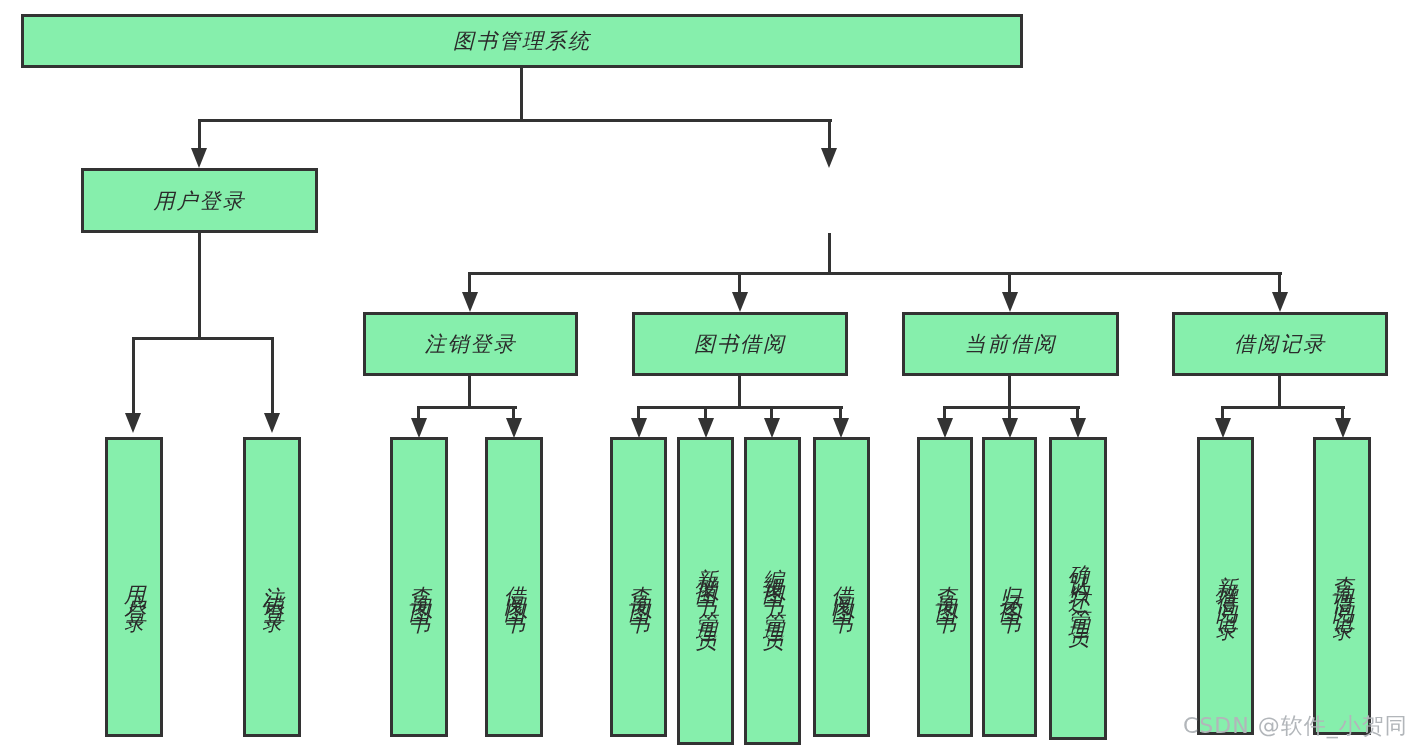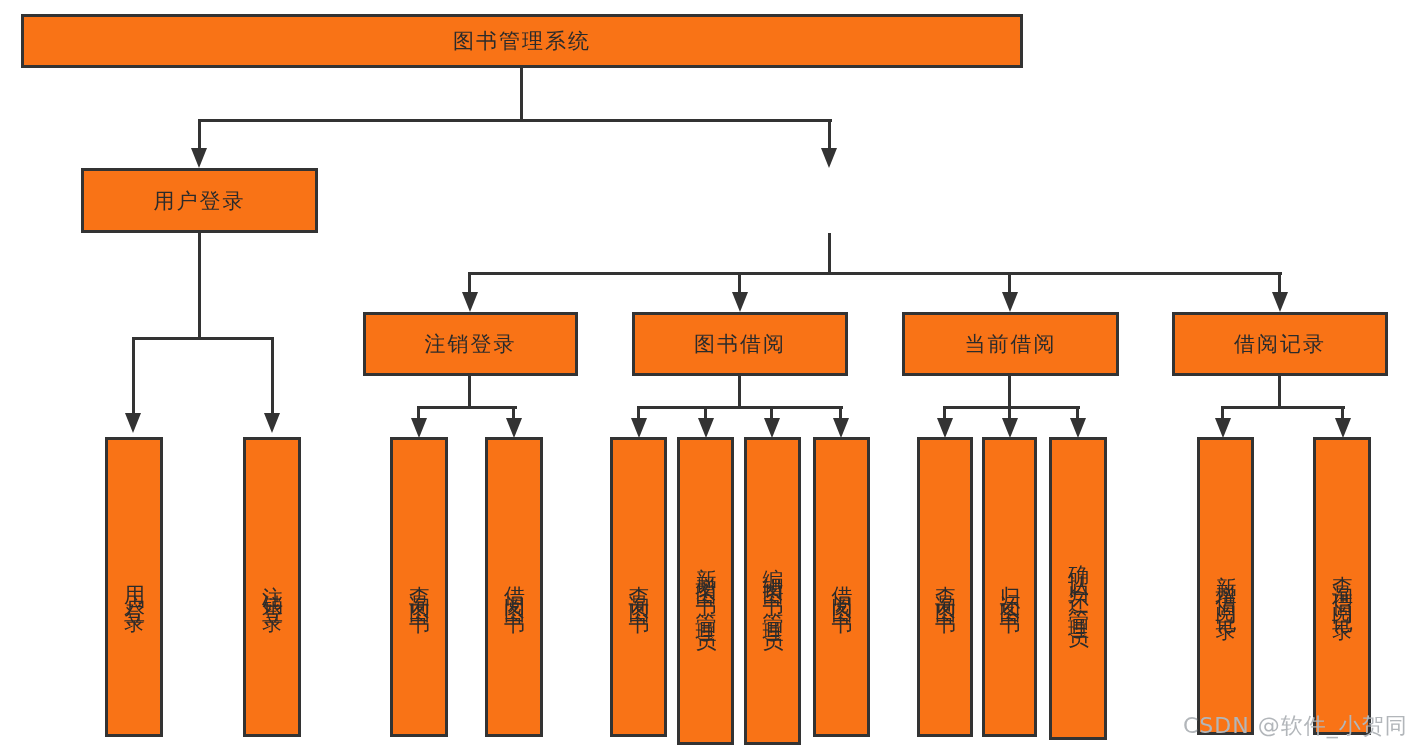--- a/index.html
+++ b/index.html
@@ -14,28 +14,29 @@
   .canvas {
     position: relative;
     width: 1405px;
     height: 747px;
     background: var(--bg);
     overflow: hidden;
   }
   .box {
     position: absolute;
     border: 3px solid var(--line);
-    background: #f97316;
+    background: #86efac;
     display: flex;
     align-items: center;
     justify-content: center;
     color: var(--text);
     font-size: 21px;
     letter-spacing: 2px;
     white-space: nowrap;
+    font-style: italic;
   }
   .leaf span {
     writing-mode: vertical-rl;
     text-orientation: mixed;
     font-size: 21px;
     line-height: 1;
     letter-spacing: 9px;
     white-space: nowrap;
   }
   .vline { position: absolute; width: 3px; background: var(--line); }

